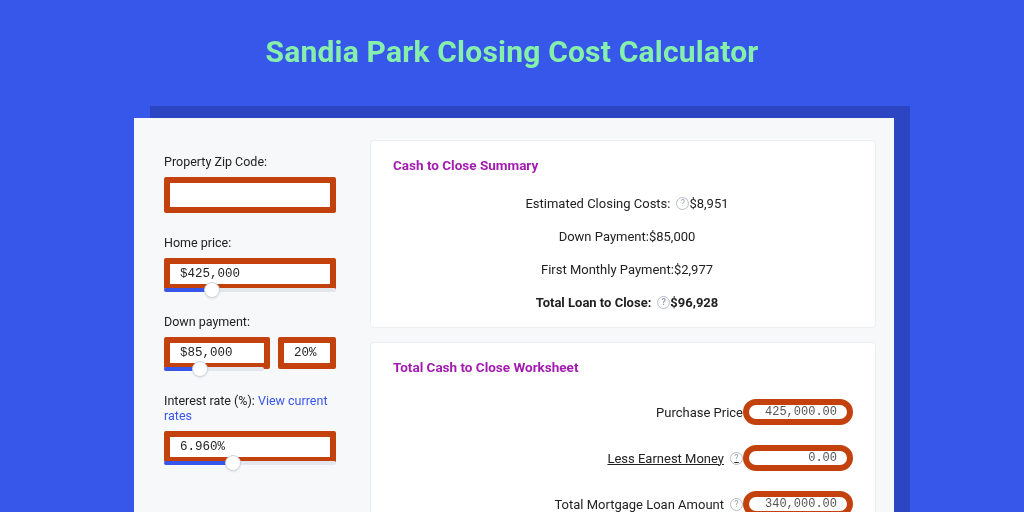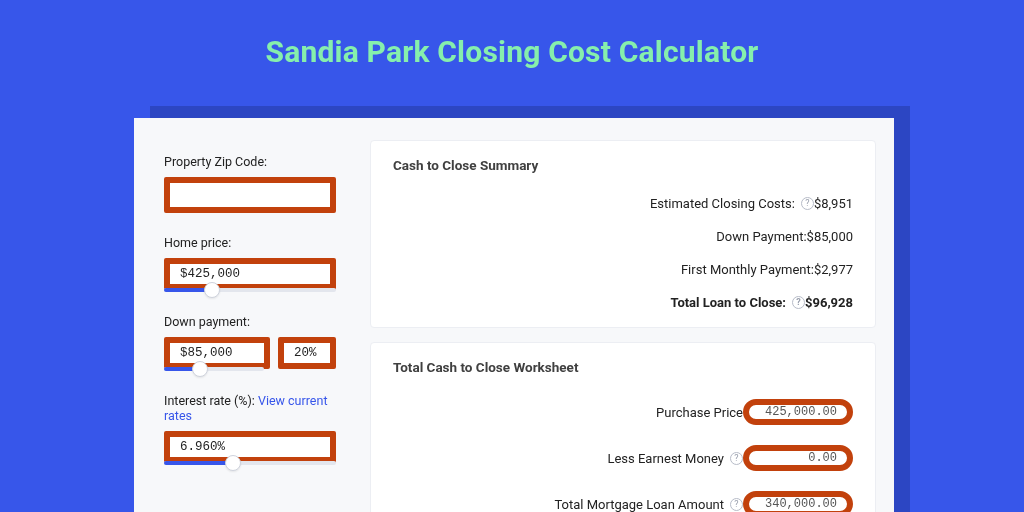--- a/index.html
+++ b/index.html
@@ -100,26 +100,26 @@
   .card {
     background: #fff;
     border: 1px solid #eceef3;
     border-radius: 4px;
     padding: 16px 22px 8px 22px;
     margin-bottom: 14px;
   }
   .card h3 {
     font-size: 13.5px;
     font-weight: 700;
-    color: #404040;
+    color: #a21caf;
     margin-bottom: 14px;
   }
   .row {
     display: flex;
-    justify-content: flex-end;
+    justify-content: center;
     align-items: center;
     padding: 9px 0;
     font-size: 13px;
     color: #222;
     margin-left: 8px;
   }
   .row.total { font-weight: 700; }
   .row .label { display: flex; align-items: center; gap: 6px; }
   .row .value { text-align: right; }
 
@@ -242,21 +242,21 @@
         <h3>Total Cash to Close Worksheet</h3>
 
         <div class="ws-row">
           <div class="label">
             <span>Purchase Price</span>
           </div>
           <input class="num-box" type="text" value="425,000.00" style="">
         </div>
 
         <div class="ws-row">
-          <div class="label" style="display:flex;align-items:center;gap:6px;">
+          <div class="label" style="display:flex;align-items:center;gap:6px;text-decoration:underline;">
             <span>Less Earnest Money</span>
             <span class="help-icon">?</span>
           </div>
           <input class="num-box" type="text" value="0.00" style="">
         </div>
 
         <div class="ws-row">
           <div class="label" style="display:flex;align-items:center;gap:6px;">
             <span>Total Mortgage Loan Amount</span>
             <span class="help-icon">?</span>

